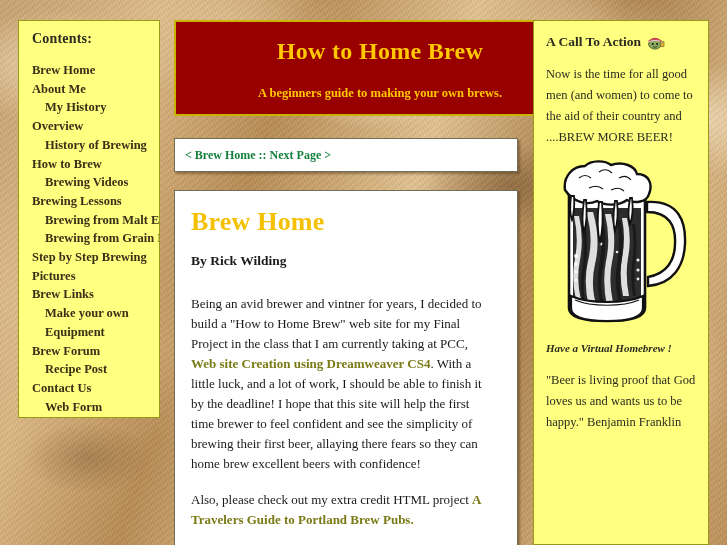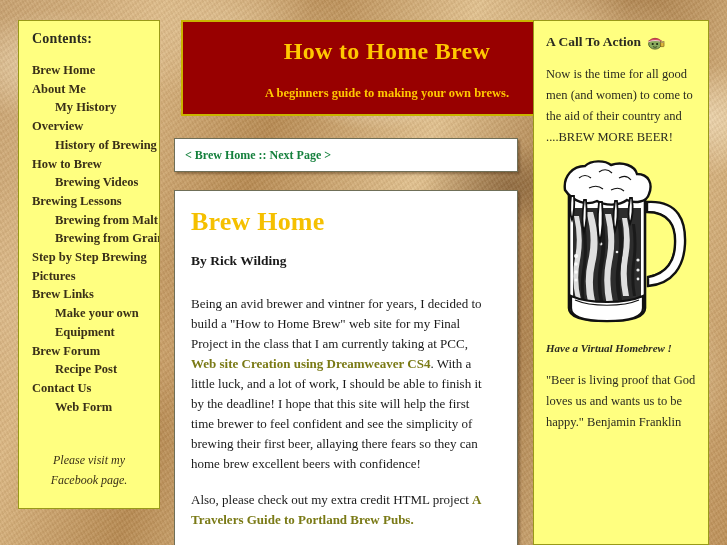--- a/index.html
+++ b/index.html
@@ -50,21 +50,21 @@
     background: #ffff80;
     border: 1px solid #999919;
     box-sizing: border-box;
     z-index: 3;
   }
 
   #sidebar-left {
     left: 18px;
     top: 20px;
     width: 142px;
-    height: 489px;
+    height: 398px;
     padding: 0;
     overflow: hidden;
   }
   #sidebar-right {
     left: 533px;
     top: 20px;
     width: 176px;
     height: 525px;
     overflow: hidden;
   }
@@ -85,37 +85,37 @@
   .navlist li {
     font-size: 12.5px;
     font-weight: bold;
     color: #3a3018;
     line-height: 18.7px;
     padding-left: 13px;
     white-space: nowrap;
     cursor: pointer;
   }
   .navlist li.sub {
-    padding-left: 36px;
+    padding-left: 26px;
   }
 
   .fb-note {
     margin-top: 34px;
     text-align: center;
     font-style: italic;
     font-size: 12px;
     color: #3a3018;
     line-height: 20px;
     padding: 0 12px;
   }
 
   
   #banner {
     position: absolute;
-    left: 181px;
+    left: 174px;
     top: 20px;
     width: 412px;
     height: 96px;
     background: #980000;
     border: 2px solid #c8b400;
     box-sizing: border-box;
     z-index: 3;
     text-align: center;
     overflow: hidden;
   }

